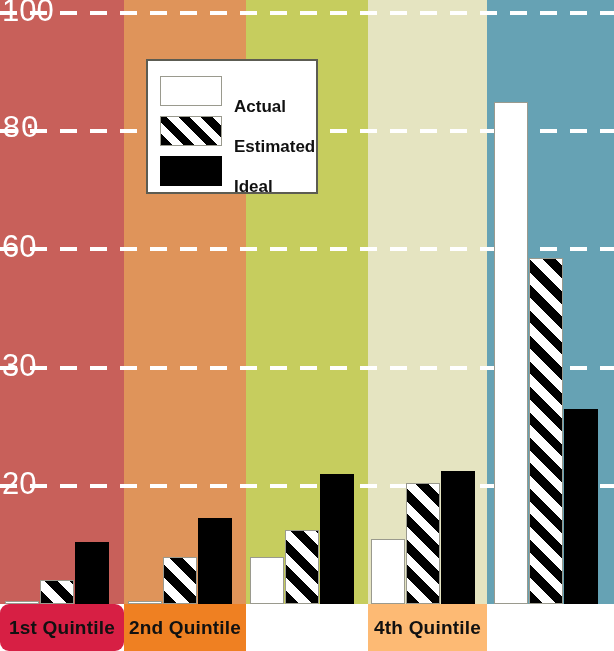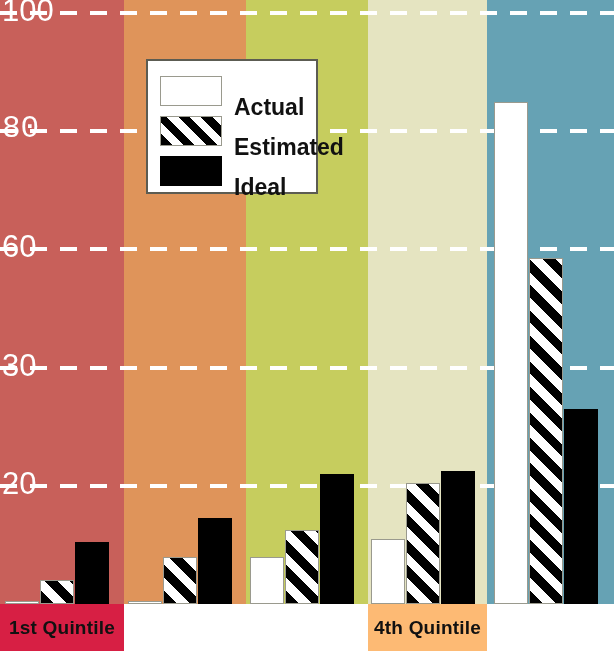--- a/index.html
+++ b/index.html
@@ -39,32 +39,35 @@
   #legend{position:absolute;left:146px;top:59px;width:172px;height:135px;
           background:#fff;border:2px solid #5c5c52;box-sizing:border-box;
           padding:10px 0 0 12px;}
   .leg-row{display:flex;align-items:center;height:40px;}
   .swatch{width:62px;height:30px;box-sizing:border-box;flex:none;}
   .swatch.actual{background:#fff;border:1px solid #9a9a8e;}
   .swatch.ideal{background:#000;}
   .swatch.estimated{border:1px solid #9a9a8e;
       background-image:repeating-linear-gradient(45deg,
           #000 0 8px, #fff 8px 16px);}
-  .leg-label{margin-left:12px;font-size:23px;font-weight:bold;color:#111;
+  .leg-label{margin-left:12px;font-size:17px;font-weight:bold;color:#111;
              white-space:nowrap;margin-top:32px;}
 </style>
 </head>
 <body>
 
 <div id="chart">
     <div class="band" style="left: 0px; width: 124px; background: rgb(200, 96, 90);"></div>
-    <div class="band-strip" style="left: 0px; width: 124px; background: rgb(215, 31, 68);">
+    <div class="band-strip" style="left: 0px; width: 124px; background: rgb(215, 31, 68); border-radius: 9px;">
       <span class="strip-label">1st Quintile</span>
     </div>
     <div class="band" style="left: 124px; width: 122px; background: rgb(223, 148, 90);"></div>
+    <div class="band-strip" style="left: 124px; width: 122px; background: rgb(239, 128, 34);">
+      <span class="strip-label">2nd Quintile</span>
+    </div>
     <div class="band" style="left: 246px; width: 122px; background: rgb(198, 205, 94);"></div>
     <div class="band" style="left: 368px; width: 119px; background: rgb(229, 228, 193);"></div>
     <div class="band-strip" style="left: 368px; width: 119px; background: #fdba74;">
       <span class="strip-label">4th Quintile</span>
     </div>
     <div class="band" style="left: 487px; width: 127px; background: rgb(102, 162, 180);"></div>
     <div class="grid" style="top: 483.8px;"></div>
     <div class="grid" style="top: 365.6px;"></div>
     <div class="grid" style="top: 247.4px;"></div>
     <div class="grid" style="top: 129.2px;"></div>

